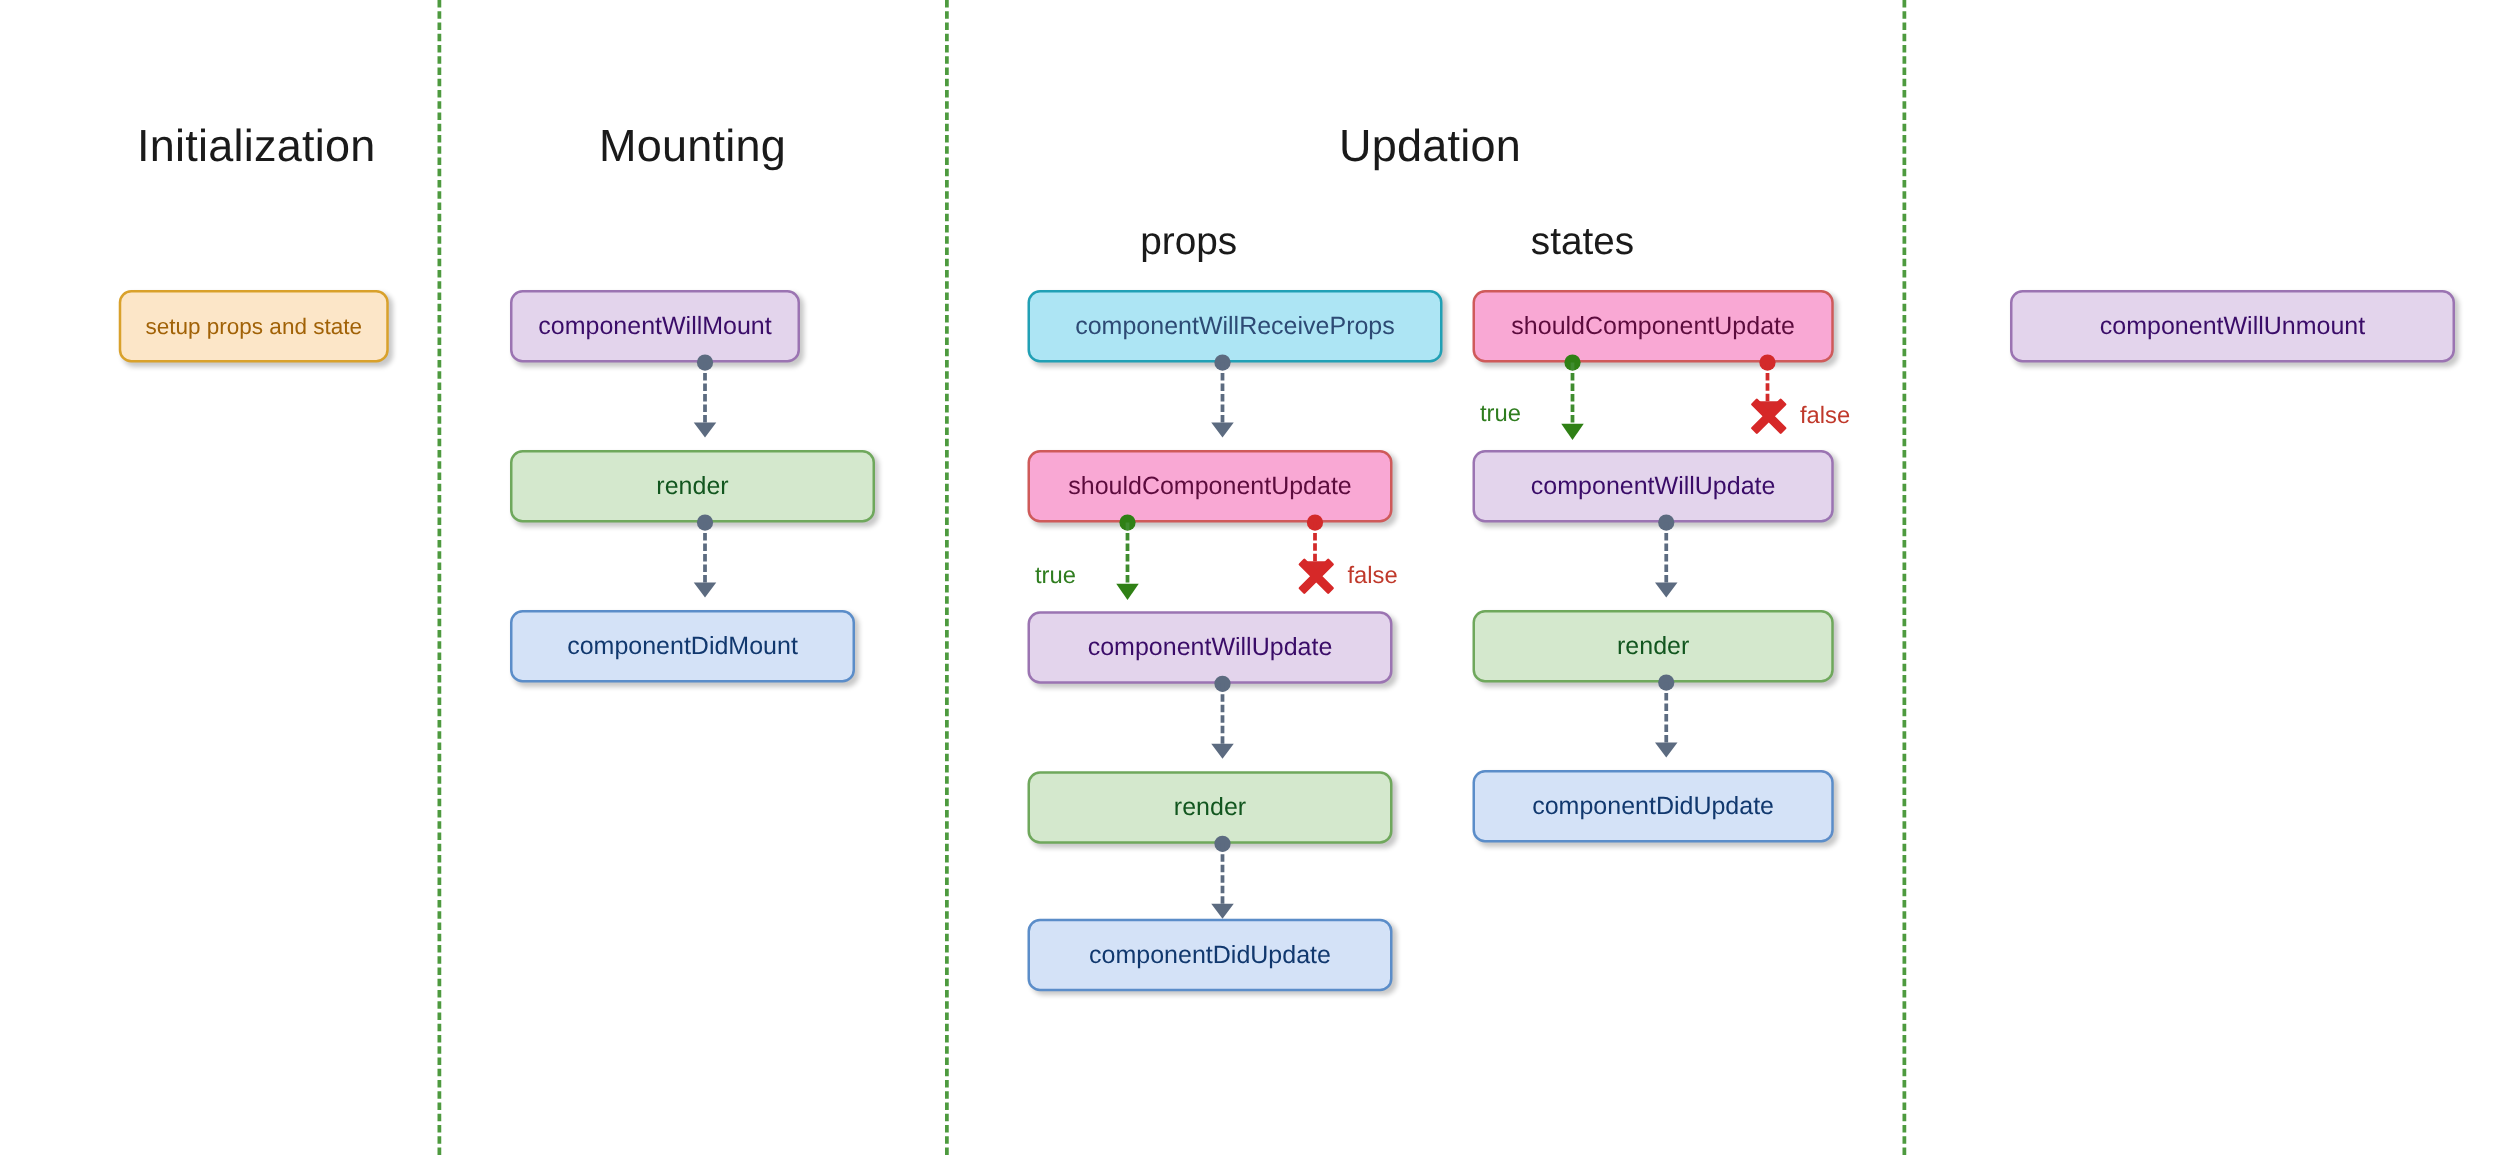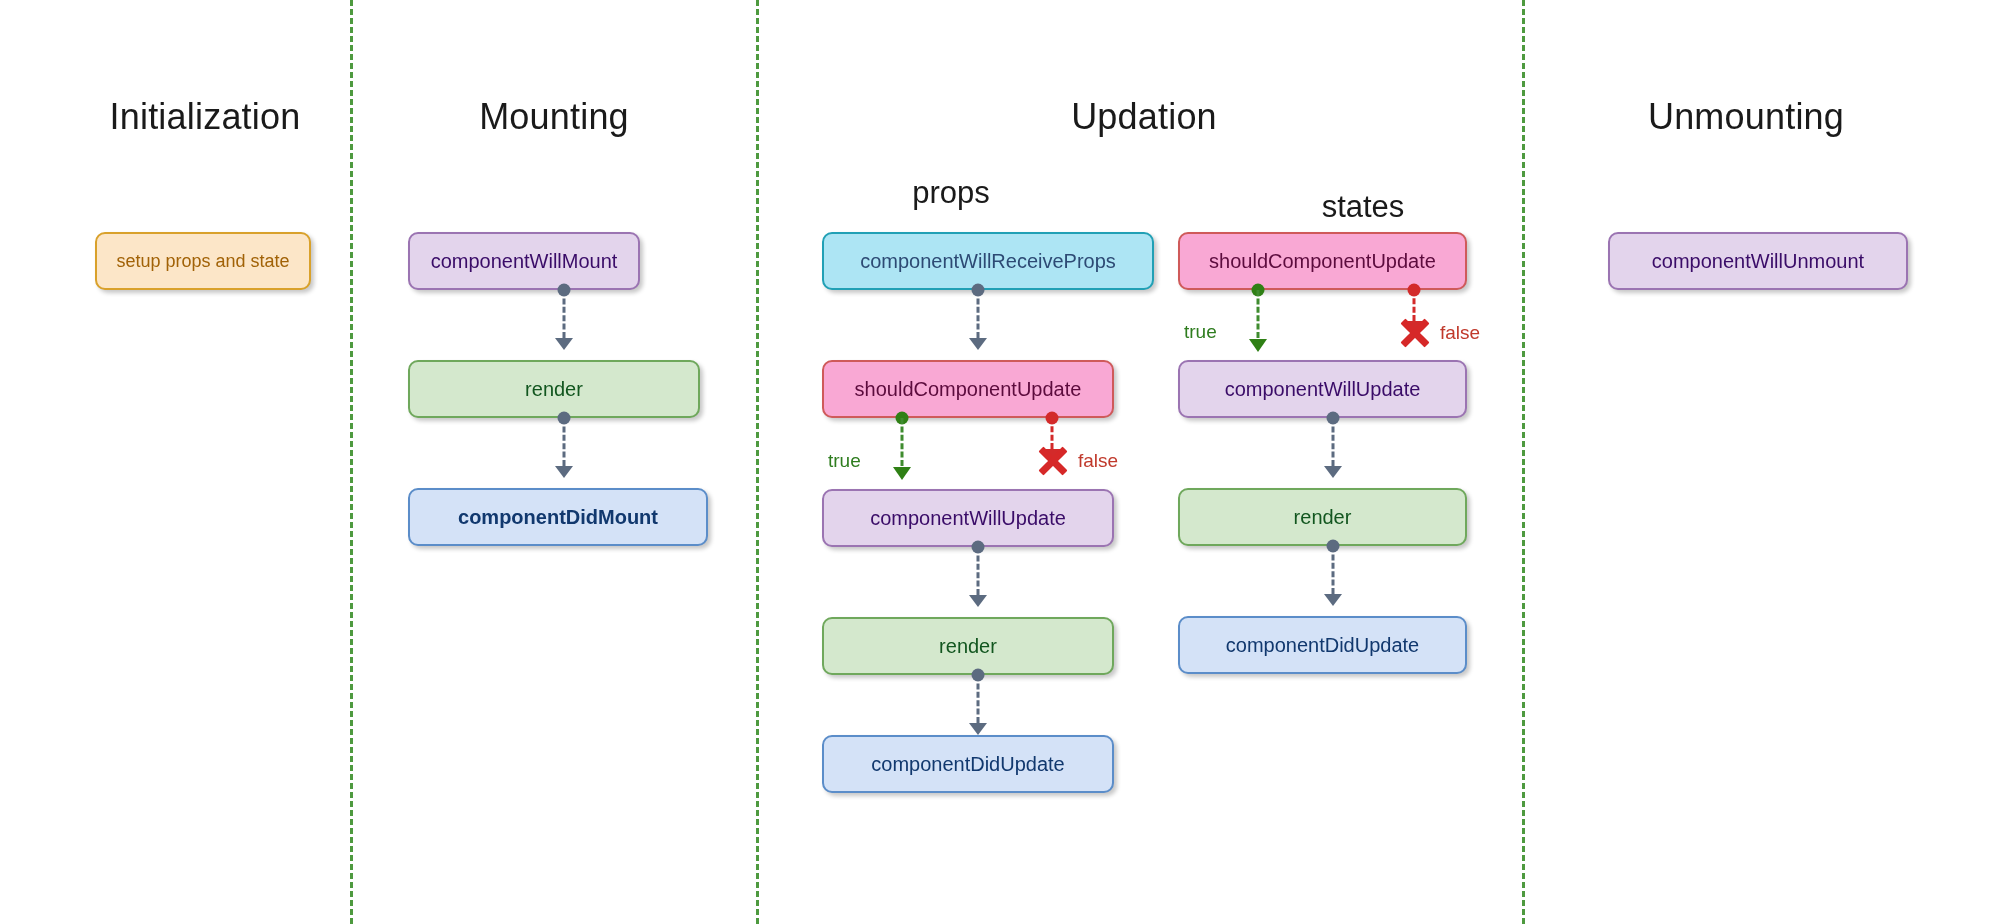--- a/index.html
+++ b/index.html
@@ -108,44 +108,43 @@
 
 <div id="stage">
 
   <div class="divider" style="left:350px;"></div>
   <div class="divider" style="left:756px;"></div>
   <div class="divider" style="left:1522px;"></div>
 
   <div class="col-title" style="left:205px;top:96px;">Initialization</div>
   <div class="col-title" style="left:554px;top:96px;">Mounting</div>
   <div class="col-title" style="left:1144px;top:96px;">Updation</div>
-  <div class="col-title" style="left:1746px;top:96px;">Unmounting</div>
 
   <div class="sub-title" style="left:951px;top:175px;">props</div>
-  <div class="sub-title" style="left:1363px;top:175px;margin-top:14px;">states</div>
+  <div class="sub-title" style="left:1266px;top:175px;">states</div>
 
   <div class="node n-orange" style="left:95px;top:232px;width:216px;font-size:18px;">setup props and state</div>
 
   <div class="node n-purple" style="left:408px;top:232px;width:232px;">componentWillMount</div>
 
   <div class="conn c-grey" style="left:554px;top:290px;width:20px;height:60px;">
     <span class="dot"></span>
     <span class="stem" style="height:48px;"></span>
     <span class="arrow"></span>
   </div>
 
   <div class="node n-green" style="left:408px;top:360px;width:292px;">render</div>
 
   <div class="conn c-grey" style="left:554px;top:418px;width:20px;height:60px;">
     <span class="dot"></span>
     <span class="stem" style="height:48px;"></span>
     <span class="arrow"></span>
   </div>
 
-  <div class="node n-blue" style="left:408px;top:488px;width:300px;font-weight:bold;">componentDidMount</div>
+  <div class="node n-blue" style="left:408px;top:488px;width:276px;">componentDidMount</div>
 
   <div class="node n-cyan" style="left:822px;top:232px;width:332px;">componentWillReceiveProps</div>
 
   <div class="conn c-grey" style="left:968px;top:290px;width:20px;height:60px;">
     <span class="dot"></span>
     <span class="stem" style="height:48px;"></span>
     <span class="arrow"></span>
   </div>
 
   <div class="node n-red" style="left:822px;top:360px;width:292px;">shouldComponentUpdate</div>
@@ -211,15 +210,15 @@
   <div class="node n-green" style="left:1178px;top:488px;width:289px;">render</div>
 
   <div class="conn c-grey" style="left:1323px;top:546px;width:20px;height:60px;">
     <span class="dot"></span>
     <span class="stem" style="height:48px;"></span>
     <span class="arrow"></span>
   </div>
 
   <div class="node n-blue" style="left:1178px;top:616px;width:289px;">componentDidUpdate</div>
 
-  <div class="node n-purple" style="left:1608px;top:232px;width:300px;">componentWillUnmount</div>
+  <div class="node n-purple" style="left:1608px;top:232px;width:356px;">componentWillUnmount</div>
 
 </div>
 
 </body></html>

